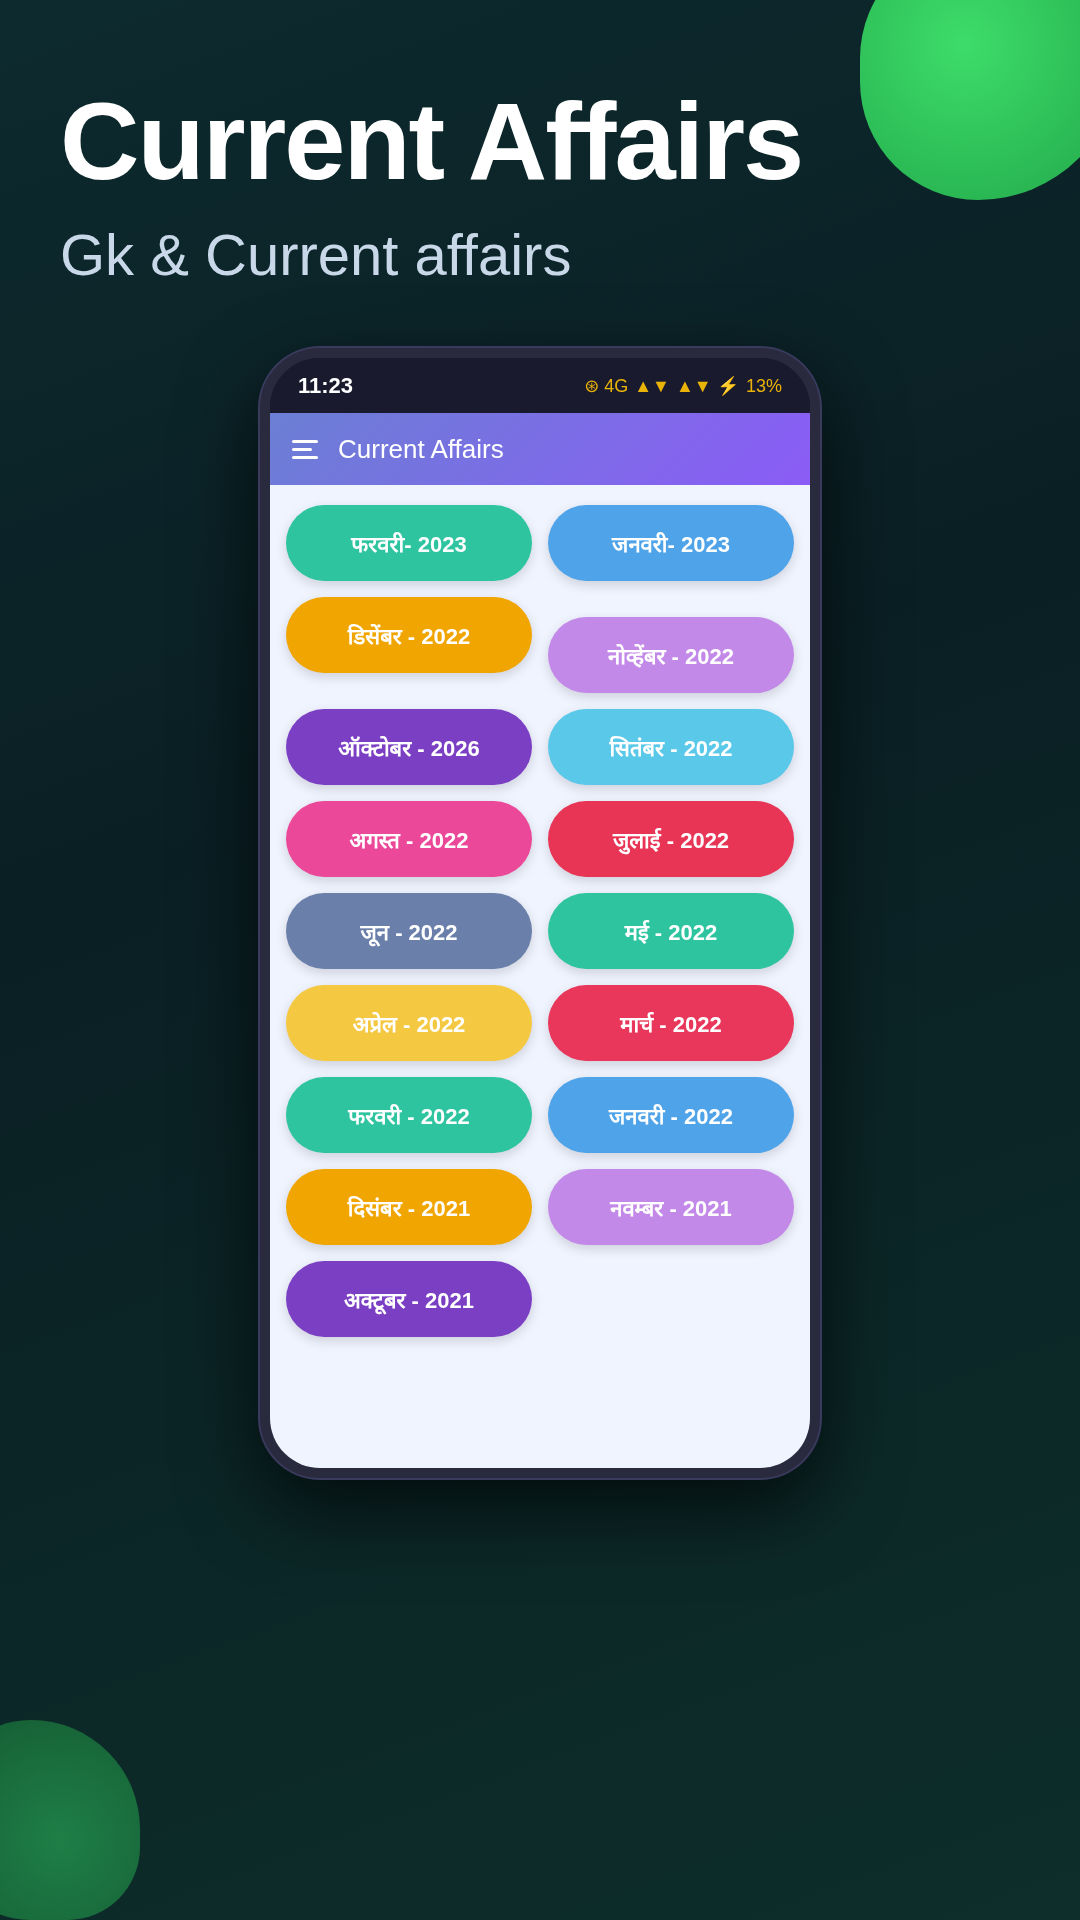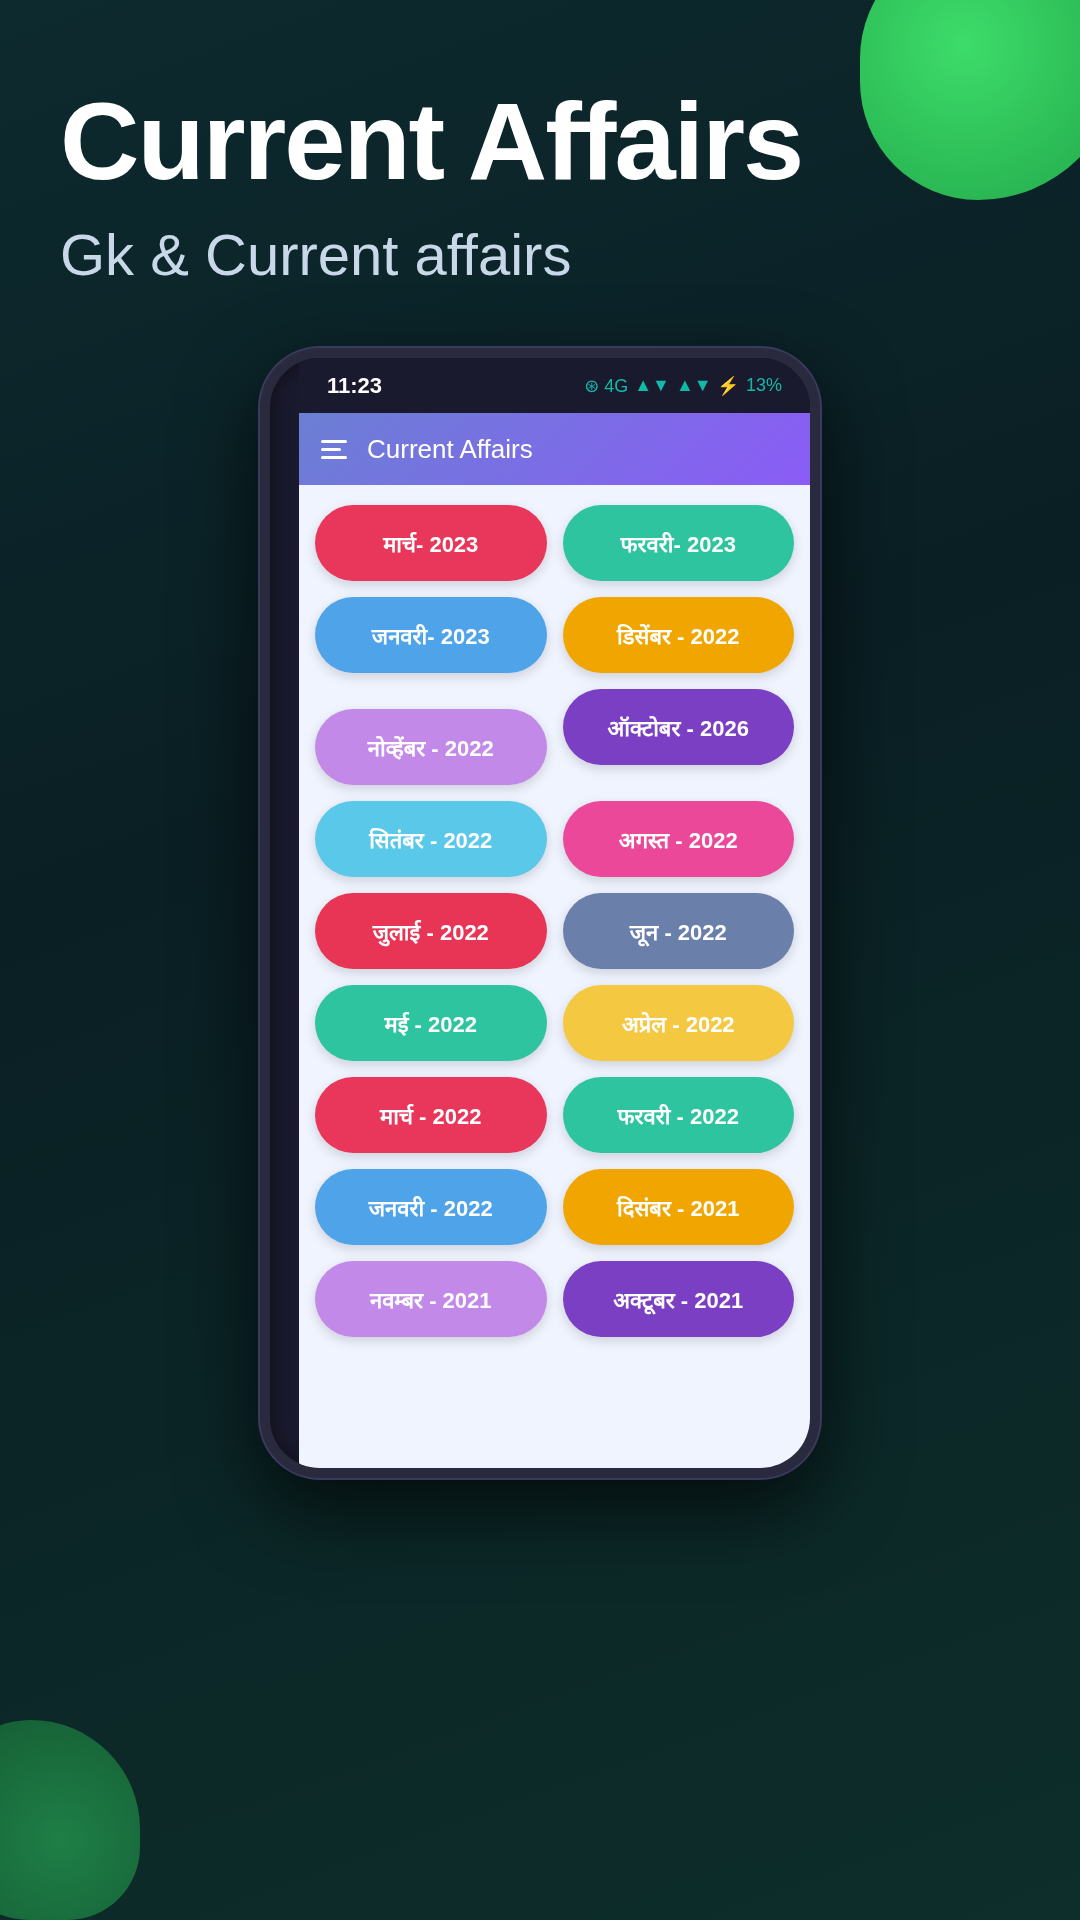--- a/index.html
+++ b/index.html
@@ -75,45 +75,44 @@
       border-radius: 60px;
       border: 10px solid #2a2a3e;
       box-shadow:
         0 0 0 2px #3a3a5e,
         0 30px 80px rgba(0,0,0,0.7),
         inset 0 0 20px rgba(0,0,0,0.5);
       overflow: hidden;
       position: relative;
       display: flex;
       flex-direction: column;
-      padding-left: 29px;
     }
 
     
     .phone-status-bar {
       background: #1a1a2e;
       height: 55px;
       display: flex;
       align-items: center;
       justify-content: space-between;
       padding: 0 28px;
       flex-shrink: 0;
     }
 
     .status-time {
       color: #ffffff;
       font-size: 22px;
       font-weight: 600;
     }
 
     .status-icons {
-      color: #14b8a6;
+      color: #eab308;
       font-size: 18px;
       display: flex;
-      align-items: flex-start;
+      align-items: flex-end;
       gap: 6px;
     }
 
     
     .app-bar {
       background: linear-gradient(135deg, #6b7fd4, #8b5cf6);
       height: 72px;
       display: flex;
       align-items: center;
       padding: 0 22px;
@@ -260,21 +259,20 @@
         <span></span>
         <span></span>
         <span></span>
       </div>
       <span class="app-bar-title">Current Affairs</span>
     </div>
 
     <div class="phone-screen">
       <div class="buttons-grid" id="months-grid">
 
-      <button class="month-btn btn-pink">मार्च- 2023</button>
           <button class="month-btn btn-teal">फरवरी- 2023</button>
           <button class="month-btn btn-blue">जनवरी- 2023</button>
           <button class="month-btn btn-yellow">डिसेंबर - 2022</button>
           <button class="month-btn btn-lavender">नोव्हेंबर - 2022</button>
           <button class="month-btn btn-purple">ऑक्टोबर - 2026</button>
           <button class="month-btn btn-lightblue">सितंबर - 2022</button>
           <button class="month-btn btn-orange">अगस्त - 2022</button>
           <button class="month-btn btn-crimson">जुलाई - 2022</button>
           <button class="month-btn btn-slate">जून - 2022</button>
           <button class="month-btn btn-green">मई - 2022</button>

